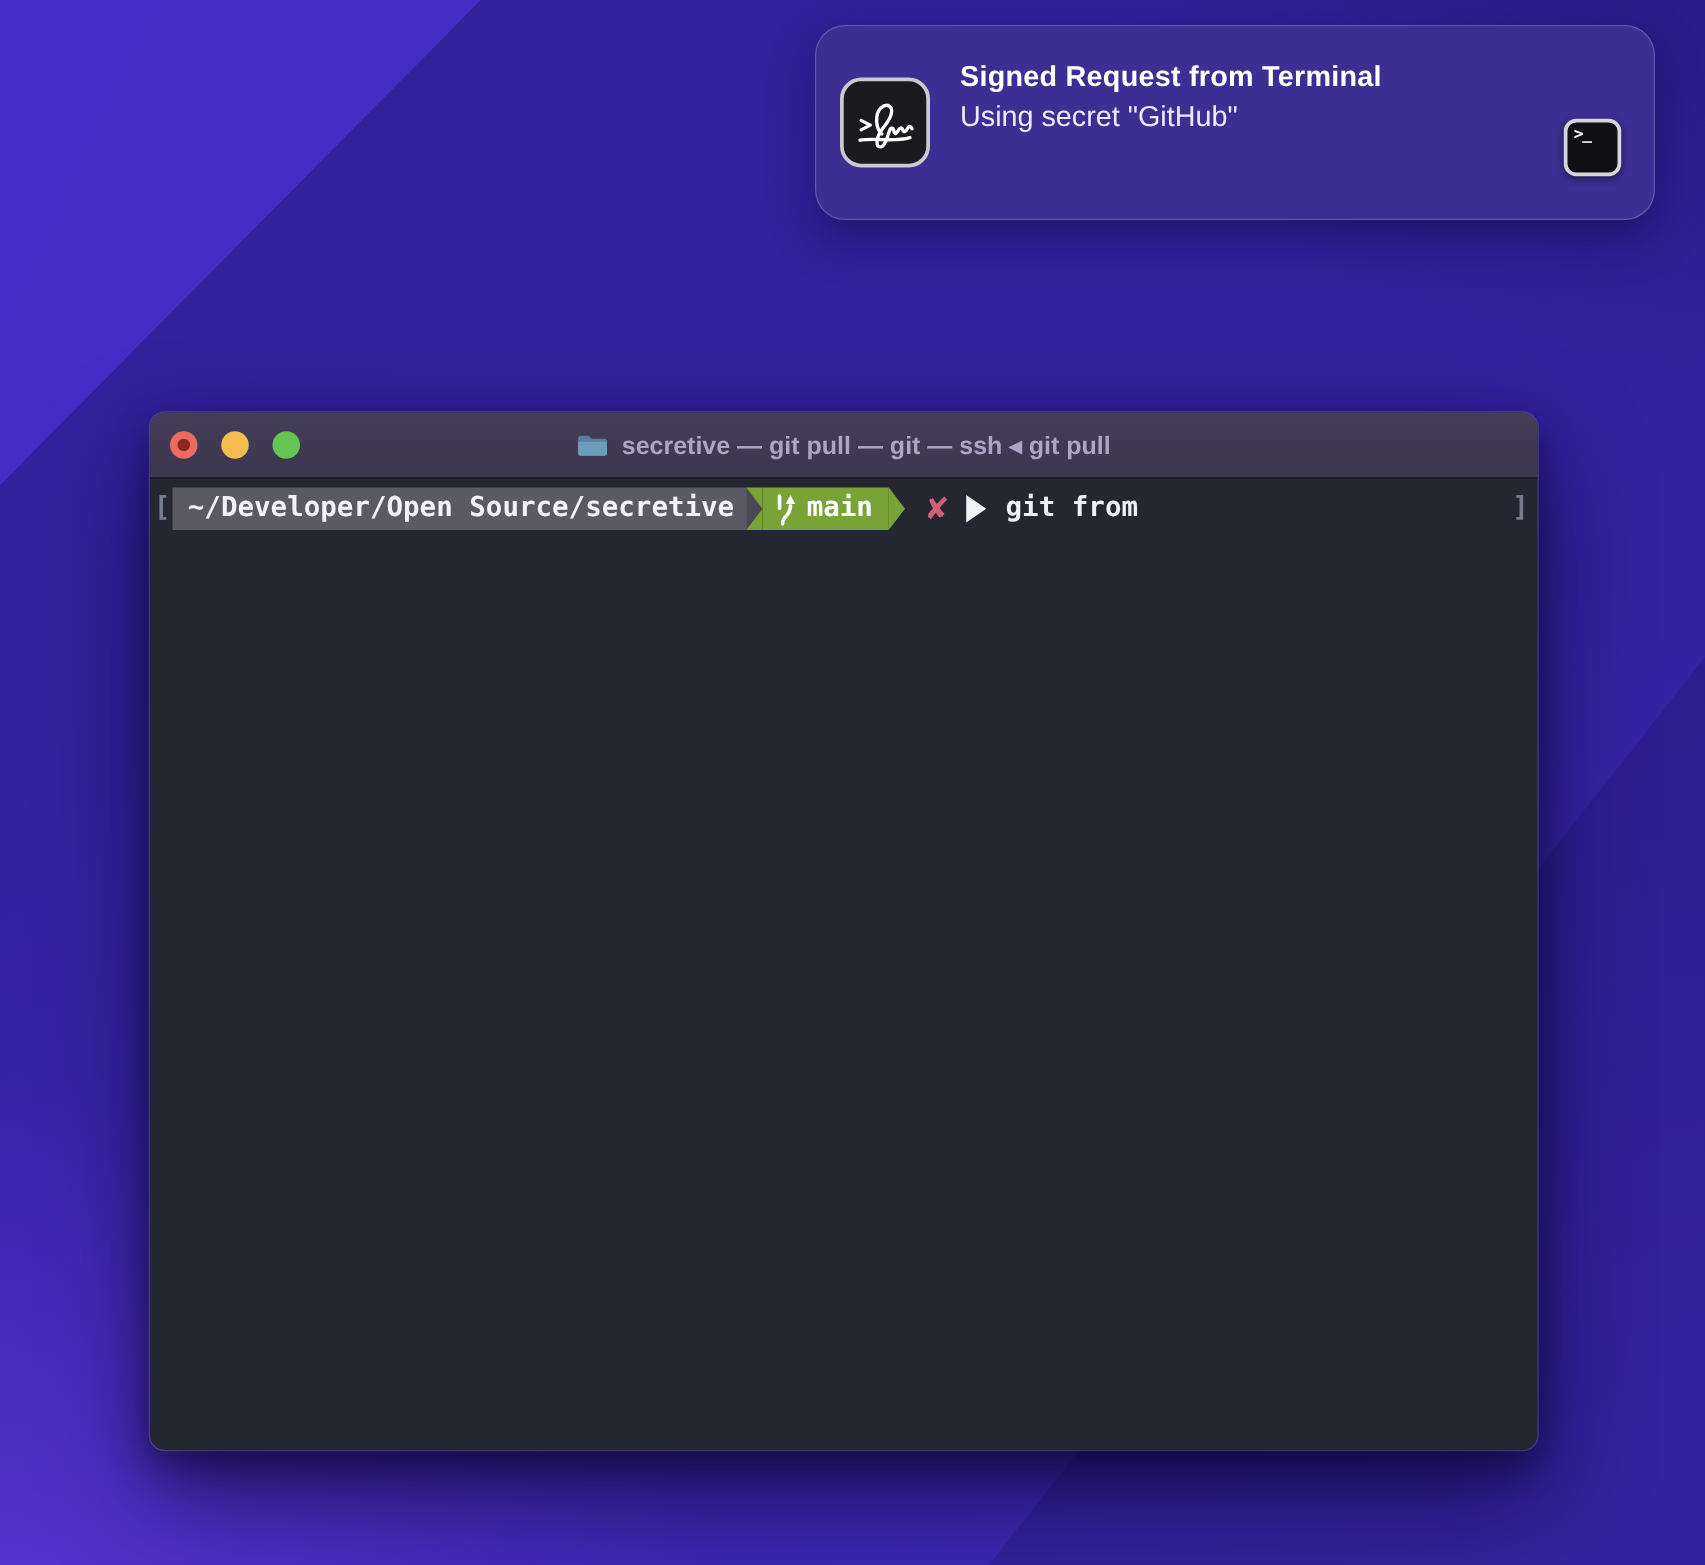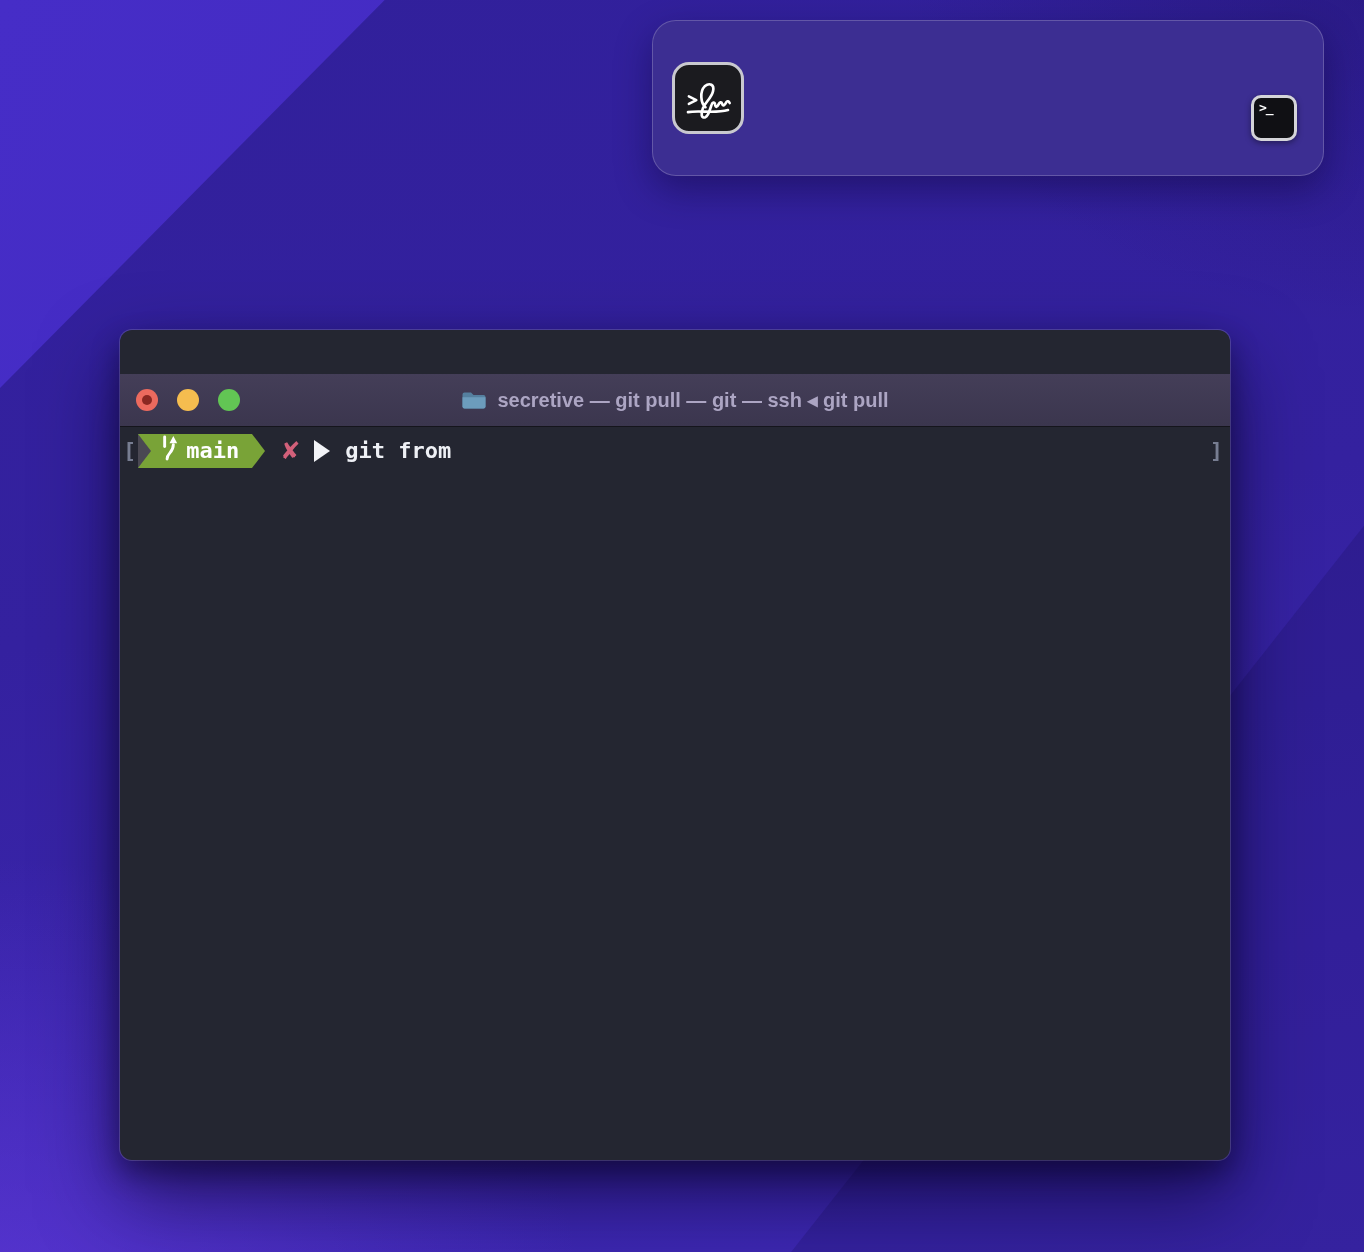--- a/index.html
+++ b/index.html
@@ -63,21 +63,21 @@
     position:absolute; left:120px; top:330px; width:1110px; height:830px;
     border-radius:12px; background:var(--terminal-bg, #242631);
     box-shadow:0 0 0 1px rgba(255,255,255,0.16),
                0 35px 80px rgba(6,2,34,0.60),
                0 12px 28px rgba(6,2,34,0.45);
     overflow:hidden;
   }
   .titlebar {
     height:53px; background:linear-gradient(var(--titlebar-bg,#443e58), #3b364e);
     border-bottom:1px solid #15151c;
-    display:flex; align-items:center; position:relative; box-sizing:border-box;margin-top:44px;
+    display:flex; align-items:center; position:relative; box-sizing:border-box;
   }
   .lights { display:flex; gap:19px; margin-left:16px; }
   .light { width:22px; height:22px; border-radius:50%; display:flex; align-items:center; justify-content:center; }
   .light-red { background:var(--traffic-red, #ec6a5e); }
   .light-red .dot { width:10px; height:10px; border-radius:50%; background:#8b2822; }
   .light-yellow { background:var(--traffic-yellow, #f5bd4f); }
   .light-green { background:var(--traffic-green, #62c554); }
   .wtitle {
     position:absolute; left:0; right:0; top:0; bottom:0;
     display:flex; align-items:center; justify-content:center; gap:10px;
@@ -98,21 +98,21 @@
     padding:0 10px 0 12px; white-space:pre;
   }
   .sep-dark { width:13px; background:var(--branch-segment-bg, #79a337); position:relative; }
   .sep-dark::before {
     content:""; position:absolute; left:0; top:0; width:0; height:0;
     border-top:17px solid transparent; border-bottom:17px solid transparent;
     border-left:13px solid #4a4853;
   }
   .seg-branch {
     background:var(--branch-segment-bg, #79a337); color:#ffffff;
-    display:flex; align-items:flex-start; gap:8px; padding:0 13px 0 9px;
+    display:flex; align-items:center; gap:8px; padding:0 13px 0 9px;
   }
   .seg-branch svg { width:18px; height:27px; }
   .sep-green {
     width:0; height:0;
     border-top:17px solid transparent; border-bottom:17px solid transparent;
     border-left:13px solid var(--branch-segment-bg, #79a337);
   }
   .xmark {
     color:var(--status-mark, #d2607a); margin-left:15px;
     font-family:"DejaVu Sans", sans-serif; font-weight:bold; font-size:24px;
@@ -134,20 +134,24 @@
 <div class="wp-layer wp-dark-br"></div>
 
 <div class="notification">
   <div class="notif-appicon">
     <svg viewBox="0 0 72 72" fill="none" stroke="#ffffff" stroke-linecap="round" stroke-linejoin="round">
       <path d="M13 34 L22 38.5 L13 43" stroke-width="3"></path>
       <path d="M33 47 C27 42 26 28 32 22 C38 17 44 20 42 28 C40 36 33 41 30 48 C27 55 28 61 33 59 C37 57 38 50 40 45 C41 41 44 40 44.5 44 C45 47 46.5 48 48.5 44 C50 41 52 40 53 43 C54 46 56 45 58 41 C59 39 61 40 62 42" stroke-width="3.2"></path>
       <path d="M12 53 C26 50.5 44 55 60 50.5" stroke-width="3.2"></path>
     </svg>
   </div>
+  <div class="notif-text">
+    <div class="notif-title">Signed Request from Terminal</div>
+    <div class="notif-sub">Using secret "GitHub"</div>
+  </div>
   <div class="notif-miniicon">
     <span>&gt;_</span>
   </div>
 </div>
 
 <div class="window">
   <div class="titlebar">
     <div class="lights">
       <div class="light light-red">
           <div class="dot"></div>
@@ -160,20 +164,21 @@
         <path d="M1.5 4 Q1.5 2 3.5 2 H10 L12.5 4.5 H22.5 Q24.5 4.5 24.5 6.5 V16 Q24.5 18 22.5 18 H3.5 Q1.5 18 1.5 16 Z" fill="#55809f"></path>
         <path d="M1.5 6.8 H24.5 V16 Q24.5 18 22.5 18 H3.5 Q1.5 18 1.5 16 Z" fill="#6c9cbc"></path>
       </svg>
       <span>secretive — git pull — git — ssh ◂ git pull</span>
     </div>
   </div>
 
   <div class="content">
     <div class="prompt-row">
       <span class="bracket left">[</span>
+      <span class="seg-path">~/Developer/Open Source/secretive</span>
       <span class="sep-dark"></span>
       <span class="seg-branch">
         <svg viewBox="0 0 18 28" fill="none" stroke="#ffffff" stroke-linecap="round">
           <line x1="4.5" y1="3" x2="4.5" y2="13" stroke-width="3"></line>
           <path d="M7 26 C7 19 13.5 20 13.5 11" stroke-width="3"></path>
           <path d="M13.5 2 L9.5 9.5 L17.5 9.5 Z" fill="#ffffff" stroke="none"></path>
         </svg>
         <span>main</span>
       </span>
       <span class="sep-green"></span>

